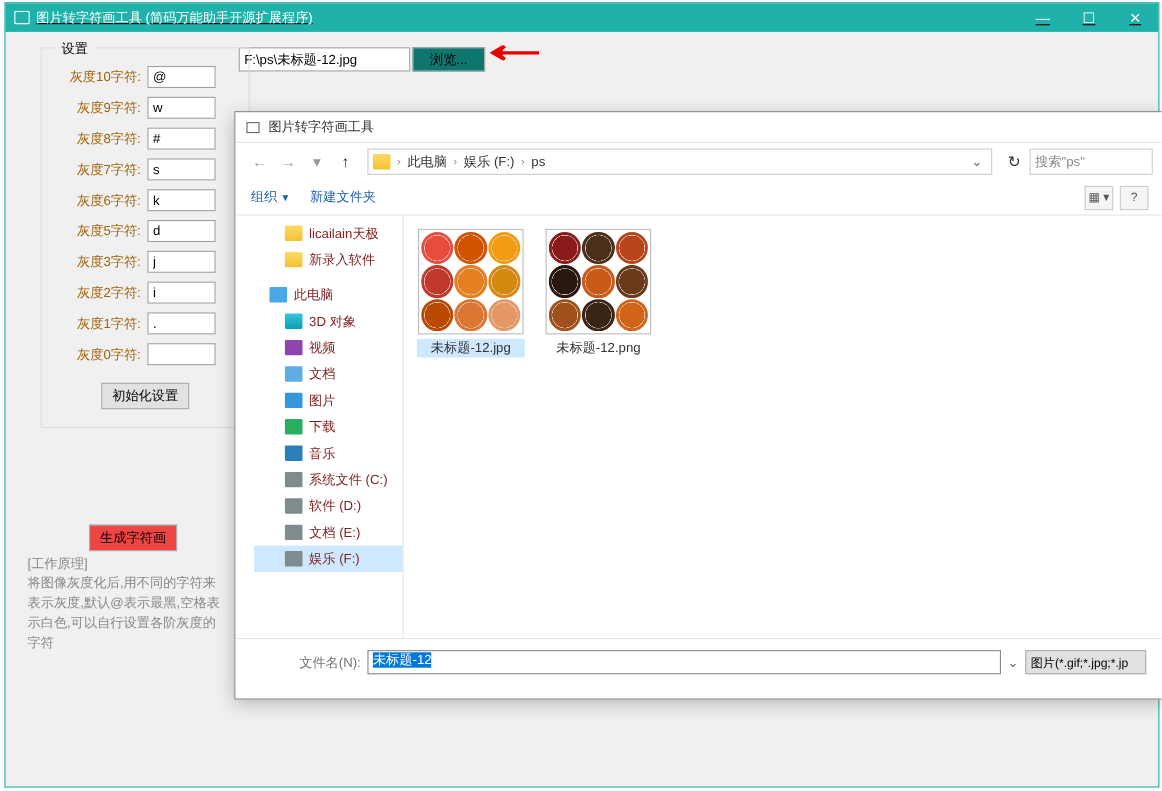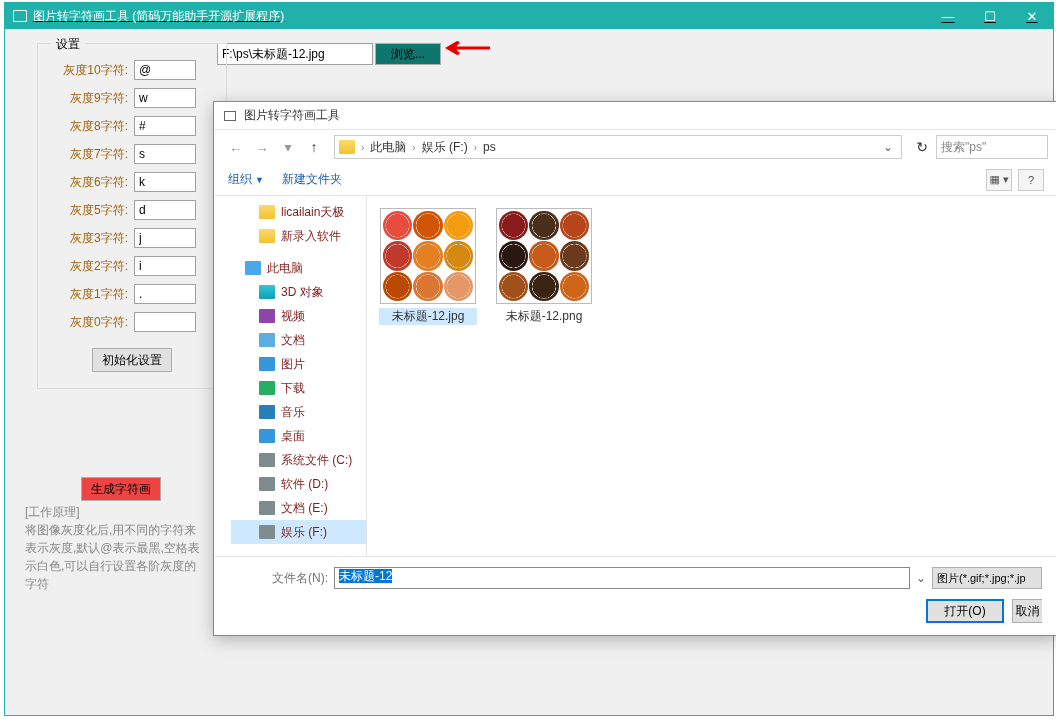--- a/index.html
+++ b/index.html
@@ -244,24 +244,20 @@
             <div class="ti-icon ti-image"></div>
             <span>图片</span>
           </div>
           <div class="tree-item level2">
             <div class="ti-icon ti-download"></div>
             <span>下载</span>
           </div>
           <div class="tree-item level2">
             <div class="ti-icon ti-music"></div>
             <span>音乐</span>
-          </div>
-          <div class="tree-item level2">
-            <div class="ti-icon ti-desktop"></div>
-            <span>桌面</span>
           </div>
           <div class="tree-item level2">
             <div class="ti-icon ti-drive"></div>
             <span>系统文件 (C:)</span>
           </div>
           <div class="tree-item level2">
             <div class="ti-icon ti-drive"></div>
             <span>软件 (D:)</span>
           </div>
           <div class="tree-item level2">
@@ -312,19 +308,15 @@
           </div>
         </div>
     </div>
     <div class="fd-bottom">
       <div class="fn-row">
         <span class="fn-label">文件名(N):</span>
         <div class="fn-input"><span class="sel">未标题-12</span></div>
         <span style="color:#666">⌄</span>
         <div class="filter-box">图片(*.gif;*.jpg;*.jp</div>
       </div>
-      <div class="btn-row">
-        <button class="open-btn">打开(O)</button>
-        <button class="cancel-btn" style="width:30px;overflow:hidden;border-right:none">取消</button>
-      </div>
     </div>
   </div>
 </div>
 
 </body></html>

